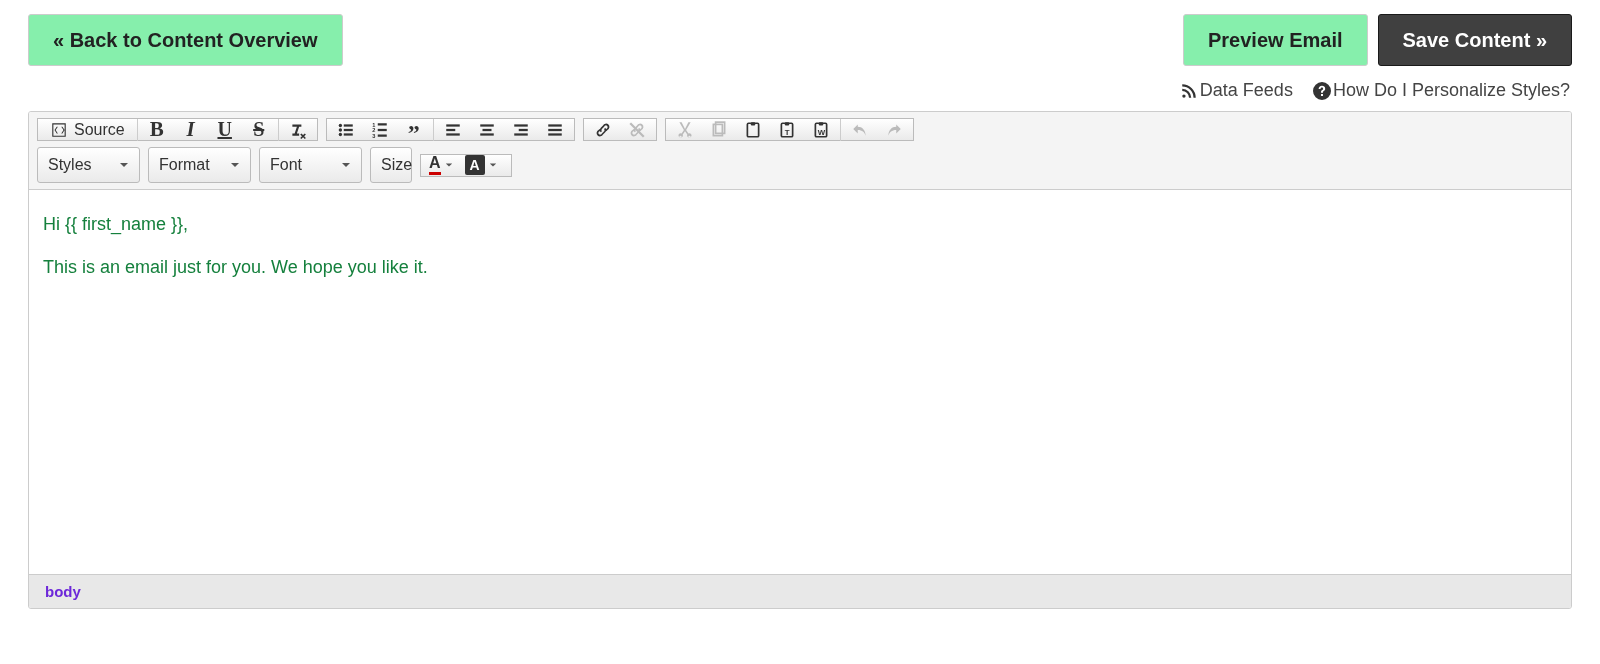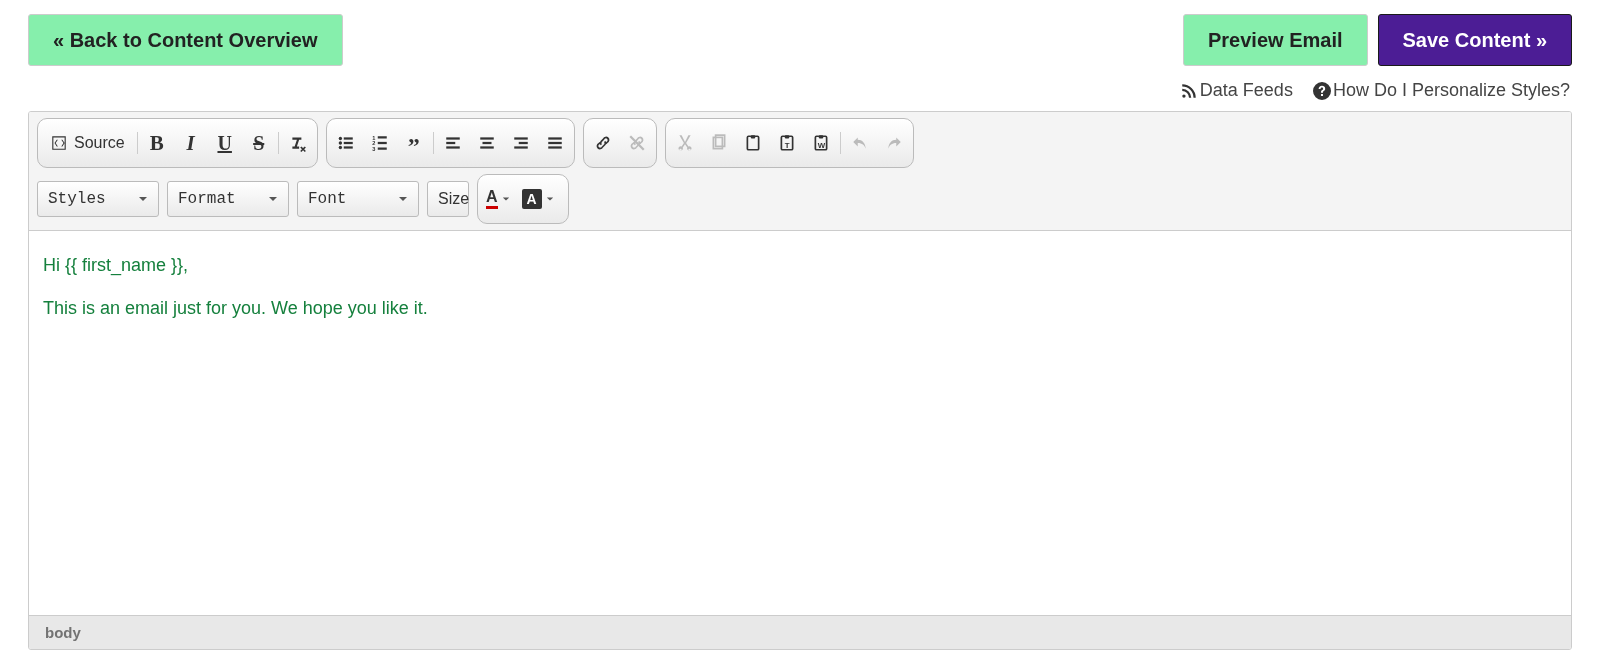--- a/index.html
+++ b/index.html
@@ -25,21 +25,21 @@
     border: 1px solid #ccc;
     border-radius: 3px;
     background: #86efac;
     font-size: 20px;
     font-weight: 600;
     color: #222;
     cursor: pointer;
     white-space: nowrap;
   }
   .btn-dark {
-    background: #4c1d95;
+    background: #404040;
     color: #fff;
     border-color: #1a1a1a;
   }
   .top-right-buttons { display: flex; gap: 10px; }
   .link-row {
     display: flex;
     justify-content: flex-end;
     gap: 20px;
     padding: 14px 30px 10px 0;
     font-size: 18px;
@@ -64,22 +64,22 @@
     border-bottom: 1px solid #ccc;
     padding: 6px 8px;
   }
   .tool-row { display: flex; align-items: center; gap: 8px; }
   .tool-row + .tool-row { margin-top: 6px; }
   .tool-group {
     display: inline-flex;
     align-items: center;
     border: 1px solid #bbb;
     background: linear-gradient(#fff,#eaeaea);
-    border-radius: 10px;
-    height: 50px;
+    border-radius: 0;
+    height: 23px;
     padding: 0 2px;
   }
   .tool-btn {
     display: inline-flex;
     align-items: center;
     justify-content: center;
     width: 34px;
     height: 30px;
     font-size: 18px;
     font-weight: 700;
@@ -157,26 +157,26 @@
   .editor-content p { margin-bottom: 18px; }
   .status-bar {
     height: 34px;
     background: #e8e8e8;
     border-top: 1px solid #ccc;
     display: flex;
     align-items: center;
     padding: 0 16px;
     font-size: 15px;
     font-weight: 600;
-    color: #737373;
+    color: #6d28d9;
   }
   .ico { display:inline-flex; align-items:center; justify-content:center; }
   .ico svg { width: 18px; height: 18px; fill: #333; }
   .ico.disabled svg { fill: #bbb; }
-  .dd-w-110 { width:122px;font-family:Liberation Mono, monospace; }
+  .dd-w-110 { width:103px; }
   .dd-w-98 { width:92px; }
   .dd-w-66 { width:42px; }
 </style>
 </head>
 <body>
 
 <div class="top-bar">
   <button class="btn">« Back to Content Overview</button>
   <div class="top-right-buttons">
     <button class="btn">Preview Email</button>

